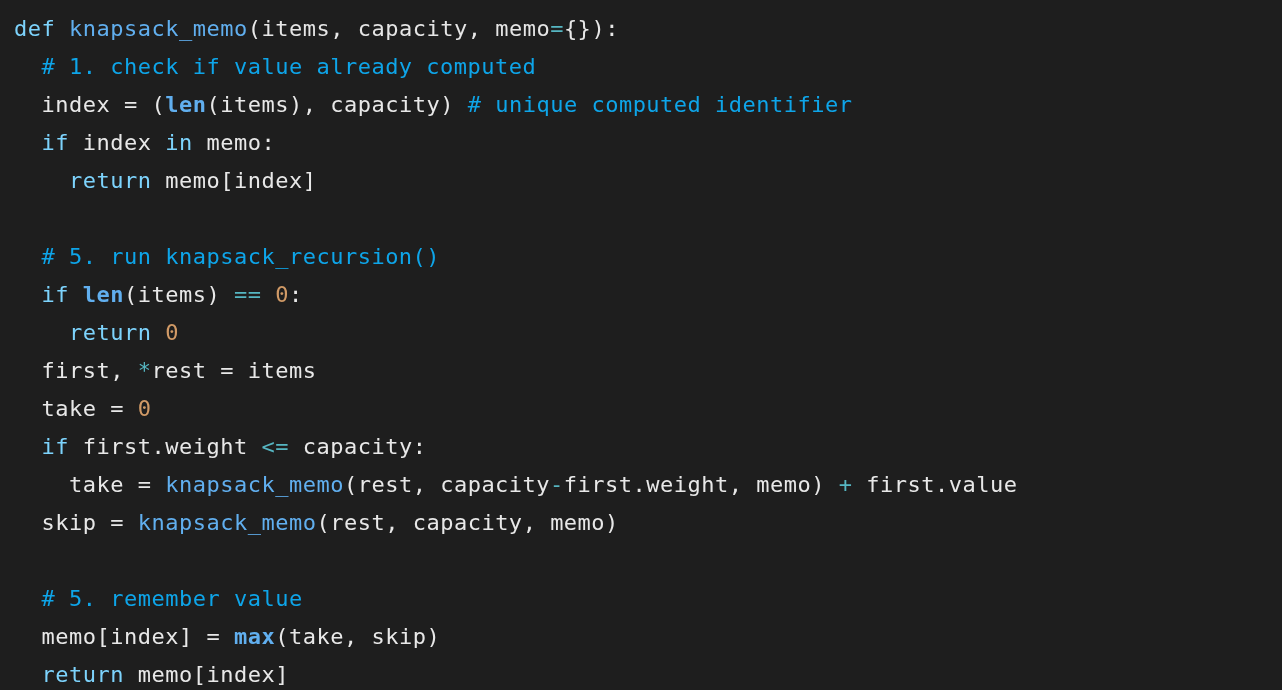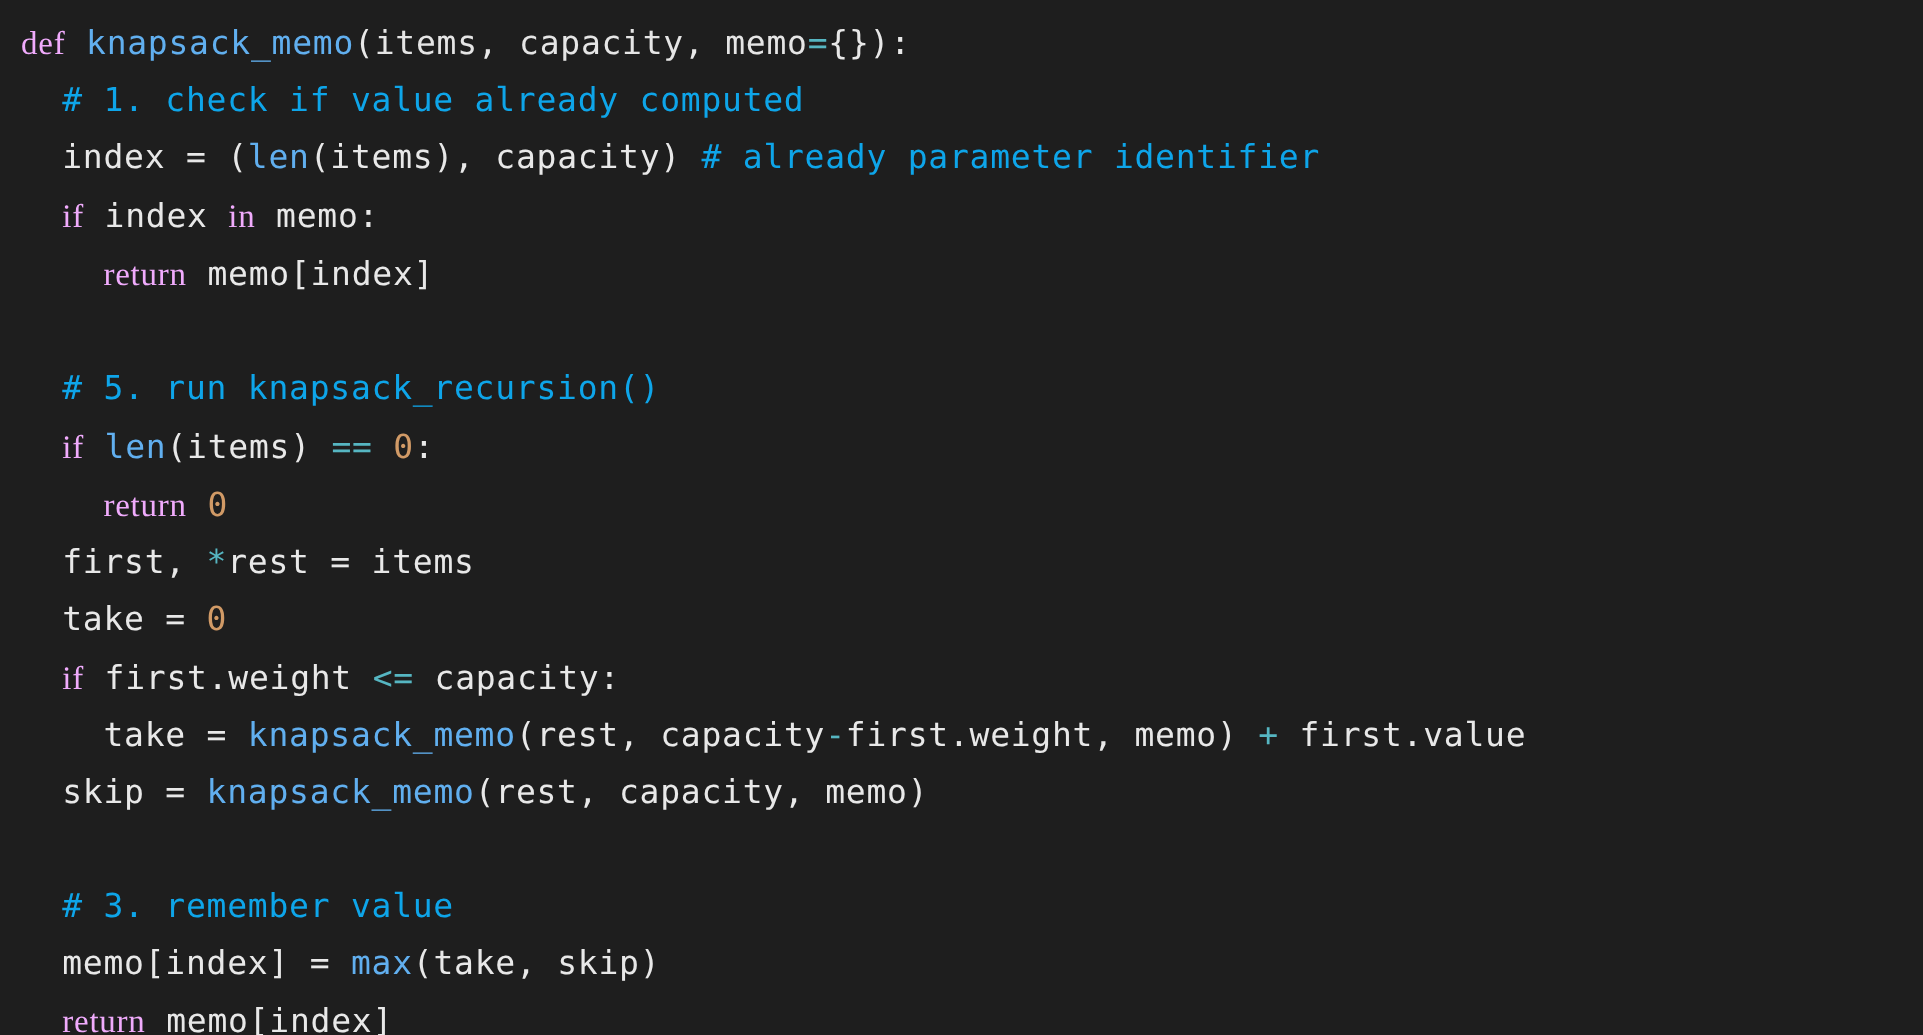--- a/index.html
+++ b/index.html
@@ -11,43 +11,43 @@
   }
   pre.code {
     font-family: "Menlo", "Consolas", "DejaVu Sans Mono", monospace;
     font-size: 22px;
     line-height: 38px;
     color: #e8e8e8;
     padding: 10px 14px 14px 14px;
     white-space: pre;
     letter-spacing: 0.5px;
   }
-  .kw   { color: #f0abfc; font-family: Liberation Serif, serif; }   
+  .kw   { color: #7dd3fc; }   
   .fn   { color: #61afef; }   
   .prm  { color: #e5e5e5; }   
   .cmt  { color: #0ea5e9; }   
   .num  { color: #d19a66; }   
   .op   { color: #56b6c2; }   
   .pun  { color: #e8e8e8; }   
-  .bi   { color: #61afef; }   
+  .bi   { color: #61afef; font-weight: bold; }   
   .plain{ color: #e8e8e8; }
 </style>
 </head>
 <body>
 
 <pre class="code"><span><span class="kw">def</span> <span class="fn">knapsack_memo</span><span class="pun">(</span><span class="prm">items</span><span class="pun">, </span><span class="prm">capacity</span><span class="pun">, </span><span class="prm">memo</span><span class="op">=</span><span class="plain">{}</span><span class="pun">)</span><span class="pun">:</span></span>
 <span>  <span class="cmt"># 1. check if value already computed</span></span>
-<span>  <span class="plain">index</span><span class="plain"> = </span><span class="pun">(</span><span class="bi">len</span><span class="pun">(</span><span class="plain">items</span><span class="pun">)</span><span class="pun">, </span><span class="plain">capacity</span><span class="pun">)</span> <span class="cmt"># already parameter identifier</span></span>
+<span>  <span class="plain">index</span><span class="plain"> = </span><span class="pun">(</span><span class="bi">len</span><span class="pun">(</span><span class="plain">items</span><span class="pun">)</span><span class="pun">, </span><span class="plain">capacity</span><span class="pun">)</span> <span class="cmt"># unique computed identifier</span></span>
 <span>  <span class="kw">if</span> <span class="plain">index</span> <span class="kw">in</span> <span class="plain">memo</span><span class="pun">:</span></span>
 <span>    <span class="kw">return</span> <span class="plain">memo</span><span class="pun">[</span><span class="plain">index</span><span class="pun">]</span></span>
 <span></span>
 <span>  <span class="cmt"># 5. run knapsack_recursion()</span></span>
 <span>  <span class="kw">if</span> <span class="bi">len</span><span class="pun">(</span><span class="plain">items</span><span class="pun">)</span> <span class="op">==</span> <span class="num">0</span><span class="pun">:</span></span>
 <span>    <span class="kw">return</span> <span class="num">0</span></span>
 <span>  <span class="plain">first</span><span class="pun">, </span><span class="op">*</span><span class="plain">rest</span><span class="plain"> = </span><span class="plain">items</span></span>
 <span>  <span class="plain">take</span><span class="plain"> = </span><span class="num">0</span></span>
 <span>  <span class="kw">if</span> <span class="plain">first</span><span class="pun">.</span><span class="plain">weight</span> <span class="op">&lt;=</span> <span class="plain">capacity</span><span class="pun">:</span></span>
 <span>    <span class="plain">take</span><span class="plain"> = </span><span class="fn">knapsack_memo</span><span class="pun">(</span><span class="plain">rest</span><span class="pun">, </span><span class="plain">capacity</span><span class="op">-</span><span class="plain">first</span><span class="pun">.</span><span class="plain">weight</span><span class="pun">, </span><span class="plain">memo</span><span class="pun">)</span> <span class="op">+</span> <span class="plain">first</span><span class="pun">.</span><span class="plain">value</span></span>
 <span>  <span class="plain">skip</span><span class="plain"> = </span><span class="fn">knapsack_memo</span><span class="pun">(</span><span class="plain">rest</span><span class="pun">, </span><span class="plain">capacity</span><span class="pun">, </span><span class="plain">memo</span><span class="pun">)</span></span>
 <span></span>
-<span>  <span class="cmt"># 3. remember value</span></span>
+<span>  <span class="cmt"># 5. remember value</span></span>
 <span>  <span class="plain">memo</span><span class="pun">[</span><span class="plain">index</span><span class="pun">]</span><span class="plain"> = </span><span class="bi">max</span><span class="pun">(</span><span class="plain">take</span><span class="pun">, </span><span class="plain">skip</span><span class="pun">)</span></span>
 <span>  <span class="kw">return</span> <span class="plain">memo</span><span class="pun">[</span><span class="plain">index</span><span class="pun">]</span></span></pre>
 
 </body></html>

